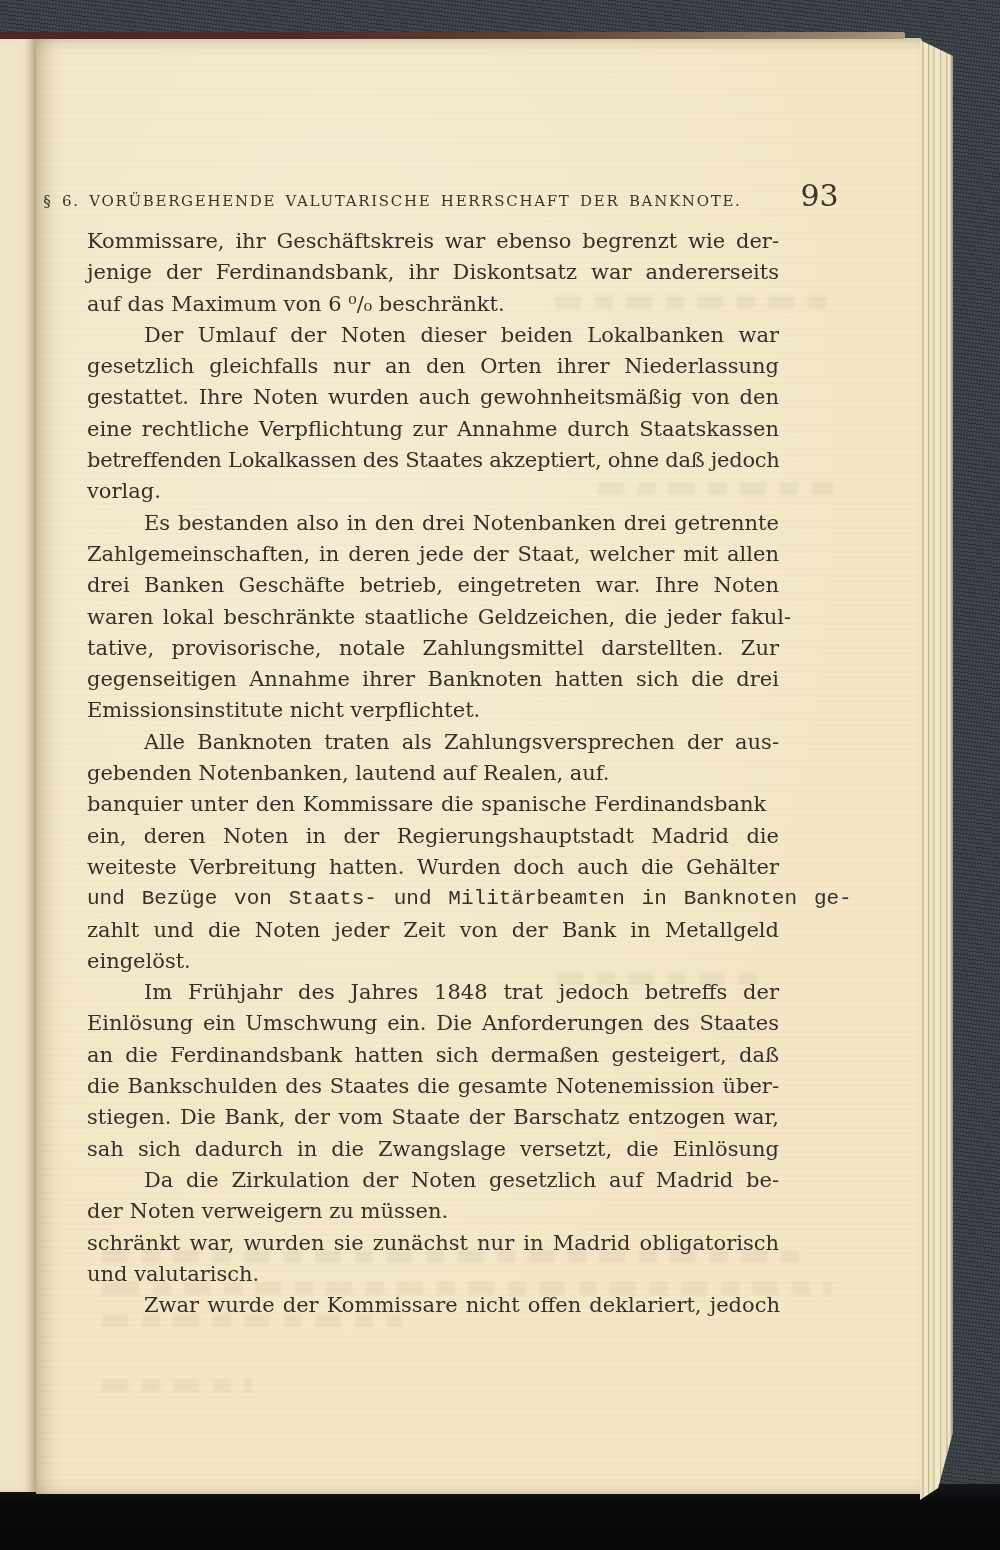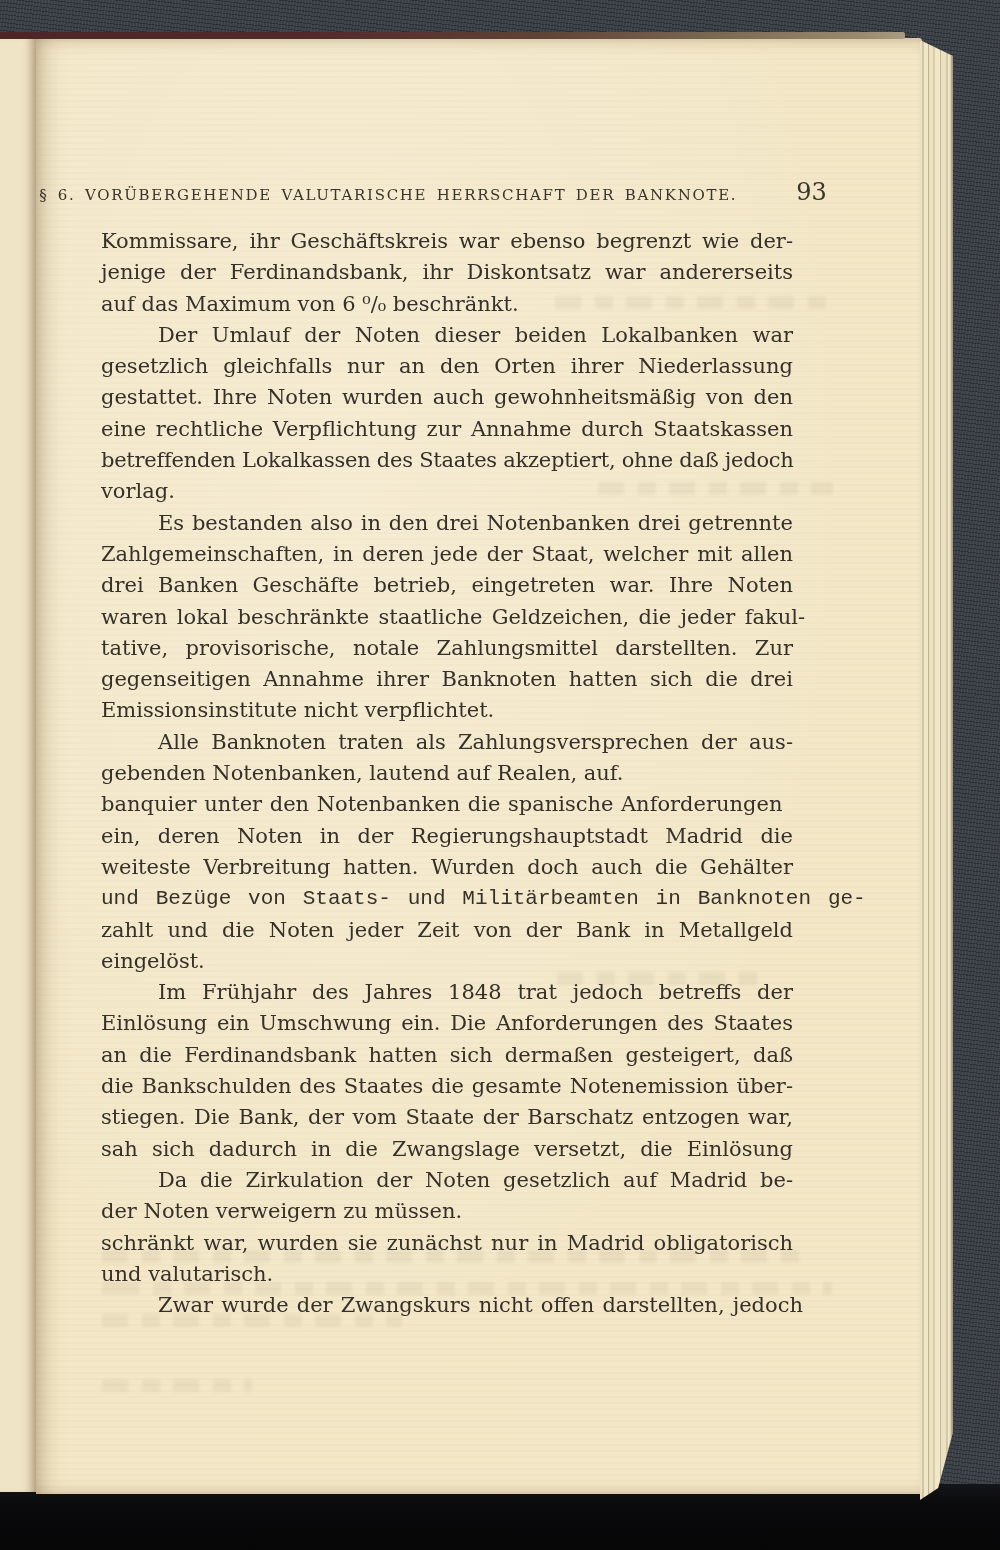--- a/index.html
+++ b/index.html
@@ -49,32 +49,32 @@
     box-shadow: inset -2px 0 2px rgba(80,70,50,0.5);
   }
   
   .top-edge-stain{
     position:absolute;left:0;top:32px;width:905px;height:7px;
     background:linear-gradient(90deg, #4e2526 0%, #532a2b 35%, #5f4335 60%, #7c6a52 80%, #998a6f 95%, #a99c80 100%);
     border-radius:0 2px 2px 0;
   }
   
   .running-header{
-    position:absolute;left:51px;top:140px;width:692px;z-index:3;
+    position:absolute;left:59px;top:140px;width:692px;z-index:3;
     display:flex;justify-content:center;align-items:baseline;gap:14px;
     color:#3a342c;white-space:nowrap;
   }
   .running-header .htext{
     font-size:15px;letter-spacing:1.7px;word-spacing:3px;
   }
   .running-header .pagenum{
-    font-size:24px;letter-spacing:0;margin-left:45px;
+    font-size:30px;letter-spacing:0;margin-left:45px;
   }
   .text-block{
-    position:absolute;left:65px;top:188px;width:692px;z-index:2;
+    position:absolute;left:51px;top:188px;width:692px;z-index:2;
     color:#35302a;
   }
   .tline{
     position:relative;width:100%;height:31.3px;line-height:31.3px;
     font-size:21px;white-space:nowrap;box-sizing:border-box;overflow:visible;
   }
   .tline.indent{padding-left:57px;}
   .tline span{display:inline-block;}
   
   .smudge{
@@ -122,34 +122,34 @@
         <div class="tline no-just"><span>vorlag.</span></div>
         <div class="tline indent" style="word-spacing: 1.14258px;"><span>Es bestanden also in den drei Notenbanken drei getrennte</span></div>
         <div class="tline" style="word-spacing: 2.21484px; text-align: center;"><span>Zahlgemeinschaften, in deren jede der Staat, welcher mit allen</span></div>
         <div class="tline" style="word-spacing: 7.71652px;"><span>drei Banken Geschäfte betrieb, eingetreten war. Ihre Noten</span></div>
         <div class="tline" style="word-spacing: 2.69643px;"><span>waren lokal beschränkte staatliche Geldzeichen, die jeder fakul-</span></div>
         <div class="tline" style="word-spacing: 10.7281px;"><span>tative, provisorische, notale Zahlungsmittel darstellten. Zur</span></div>
         <div class="tline" style="word-spacing: 5.79241px;"><span>gegenseitigen Annahme ihrer Banknoten hatten sich die drei</span></div>
         <div class="tline no-just"><span>Emissionsinstitute nicht verpflichtet.</span></div>
         <div class="tline indent" style="word-spacing: 5.50781px;"><span>Alle Banknoten traten als Zahlungsversprechen der aus-</span></div>
         <div class="tline no-just"><span>gebenden Notenbanken, lautend auf Realen, auf.</span></div>
-        <div class="tline" style="word-spacing: 0.877604px;"><span>banquier unter den Notenbanken die spanische Anforderungen</span></div>
+        <div class="tline" style="word-spacing: 0.877604px;"><span>banquier unter den Kommissare die spanische Ferdinandsbank</span></div>
         <div class="tline" style="word-spacing: 10.721px;"><span>ein, deren Noten in der Regierungshauptstadt Madrid die</span></div>
         <div class="tline" style="word-spacing: 5.85268px;"><span>weiteste Verbreitung hatten. Wurden doch auch die Gehälter</span></div>
         <div class="tline" style="word-spacing: 4.2207px; font-family: Liberation Mono, monospace;"><span>und Bezüge von Staats- und Militärbeamten in Banknoten ge-</span></div>
         <div class="tline" style="word-spacing: 7.47344px;"><span>zahlt und die Noten jeder Zeit von der Bank in Metallgeld</span></div>
         <div class="tline no-just"><span>eingelöst.</span></div>
         <div class="tline indent" style="word-spacing: 9.15039px;"><span>Im Frühjahr des Jahres 1848 trat jedoch betreffs der</span></div>
         <div class="tline" style="word-spacing: 3.04018px;"><span>Einlösung ein Umschwung ein. Die Anforderungen des Staates</span></div>
         <div class="tline" style="word-spacing: 5.62277px;"><span>an die Ferdinandsbank hatten sich dermaßen gesteigert, daß</span></div>
         <div class="tline" style="word-spacing: 1.23661px;"><span>die Bankschulden des Staates die gesamte Notenemission über-</span></div>
         <div class="tline" style="word-spacing: 1.90972px;"><span>stiegen. Die Bank, der vom Staate der Barschatz entzogen war,</span></div>
         <div class="tline" style="word-spacing: 7.37891px;"><span>sah sich dadurch in die Zwangslage versetzt, die Einlösung</span></div>
         <div class="tline indent" style="word-spacing: 6.05273px;"><span>Da die Zirkulation der Noten gesetzlich auf Madrid be-</span></div>
         <div class="tline no-just"><span>der Noten verweigern zu müssen.</span></div>
         <div class="tline" style="word-spacing: 2.50195px;"><span>schränkt war, wurden sie zunächst nur in Madrid obligatorisch</span></div>
         <div class="tline no-just"><span>und valutarisch.</span></div>
-        <div class="tline indent" style="word-spacing: 1.42411px;"><span>Zwar wurde der Zwangskurs nicht offen darstellten, jedoch</span></div>
+        <div class="tline indent" style="word-spacing: 1.42411px;"><span>Zwar wurde der Kommissare nicht offen deklariert, jedoch</span></div>
       </div>
   </div>
   <div class="edge-stack"></div>
   <div class="top-edge-stain"></div>
 </div>
 
 </body></html>

